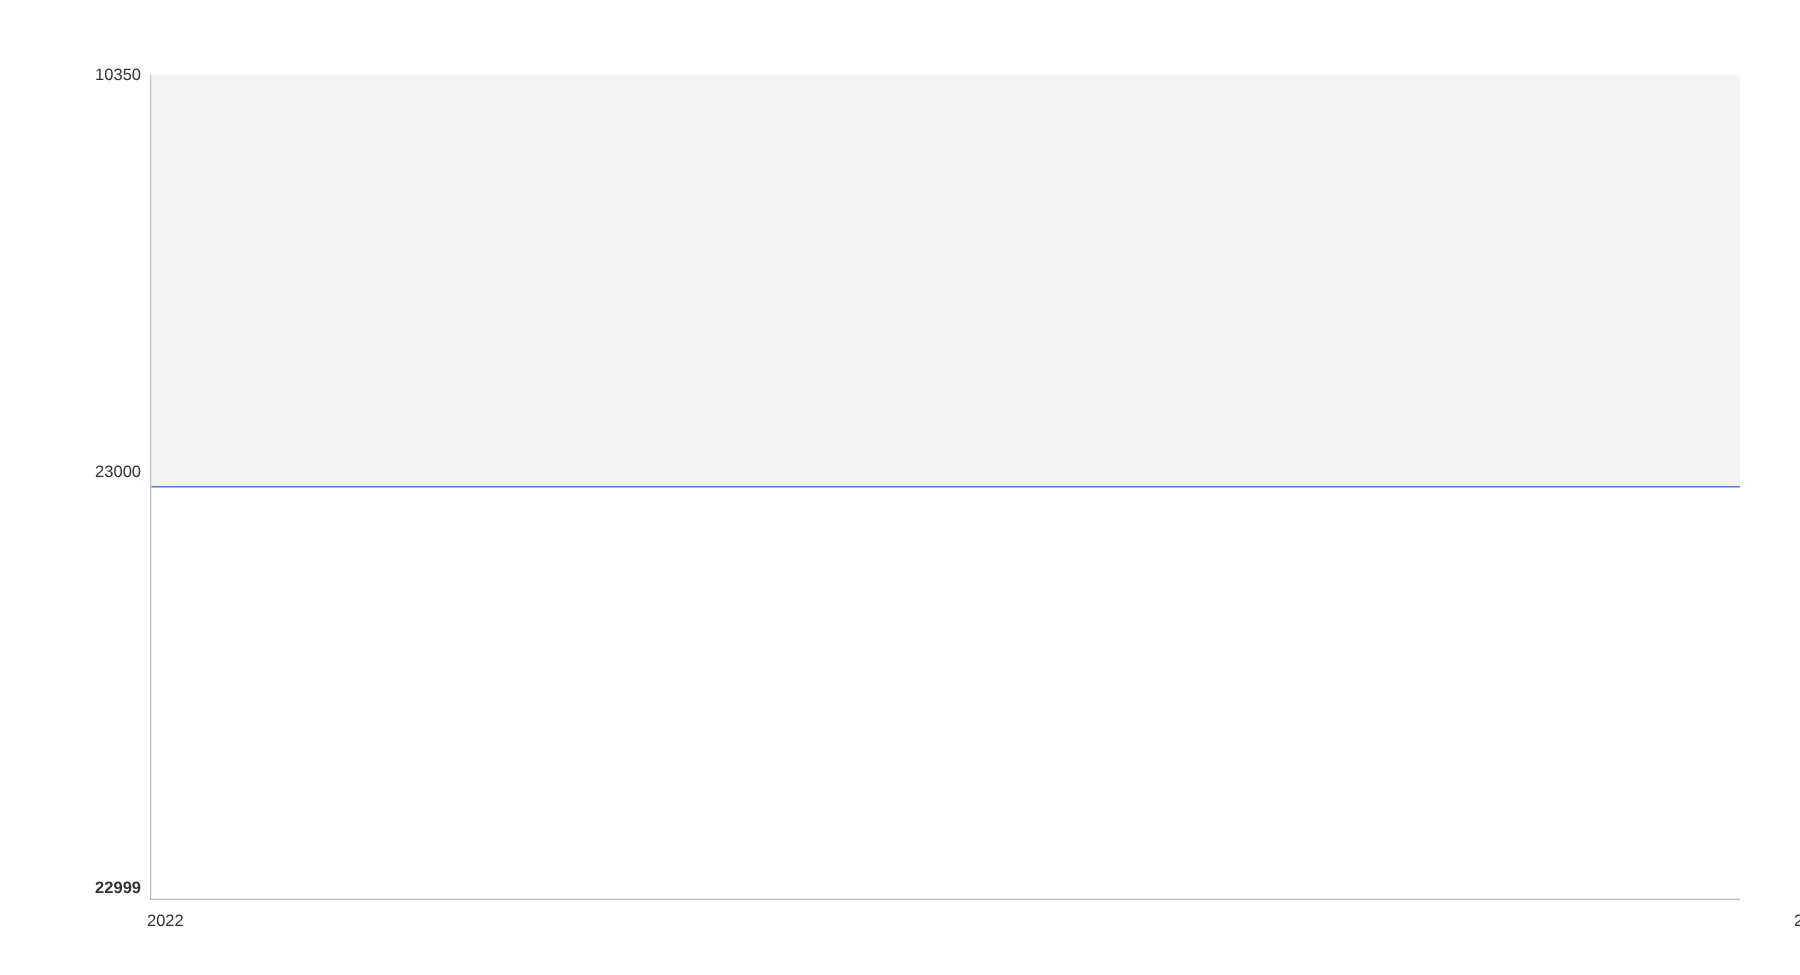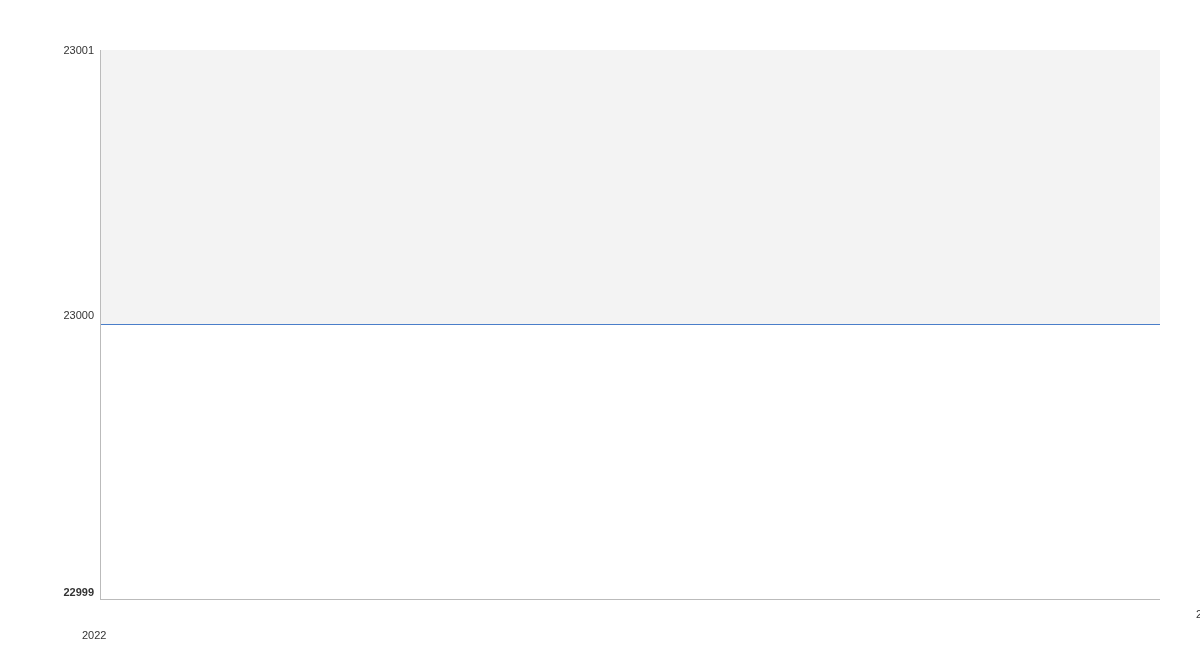--- a/index.html
+++ b/index.html
@@ -71,33 +71,33 @@
     }
     .x-tick-label {
       position: absolute;
       top: 608px;
       font-size: 11px;
       color: #333;
     }
     .y-tick-0 { top: 592px; font-weight: bold; }
     .y-tick-1 { top: 315px; }
     .y-tick-2 { top: 50px; }
-    .x-tick-0 { left: 82px; margin-top: 21px; }
+    .x-tick-0 { left: 98px; }
     .x-tick-1 { left: 1196px; }
   </style>
 </head>
 <body>
 
 <div class="chart-container">
 
   <div class="plot-area">
     <div class="plot-bg-upper"></div>
     <div class="plot-bg-lower"></div>
     <div class="data-line"></div>
   </div>
 
   <div class="y-tick-label y-tick-0">22999</div>
   <div class="y-tick-label y-tick-1">23000</div>
-  <div class="y-tick-label y-tick-2">23001</div>
+  <div class="y-tick-label y-tick-2">10350</div>
 
   <div class="x-tick-label x-tick-0">2022</div>
   <div class="x-tick-label x-tick-1">2023</div>
 </div>
 
 </body></html>

